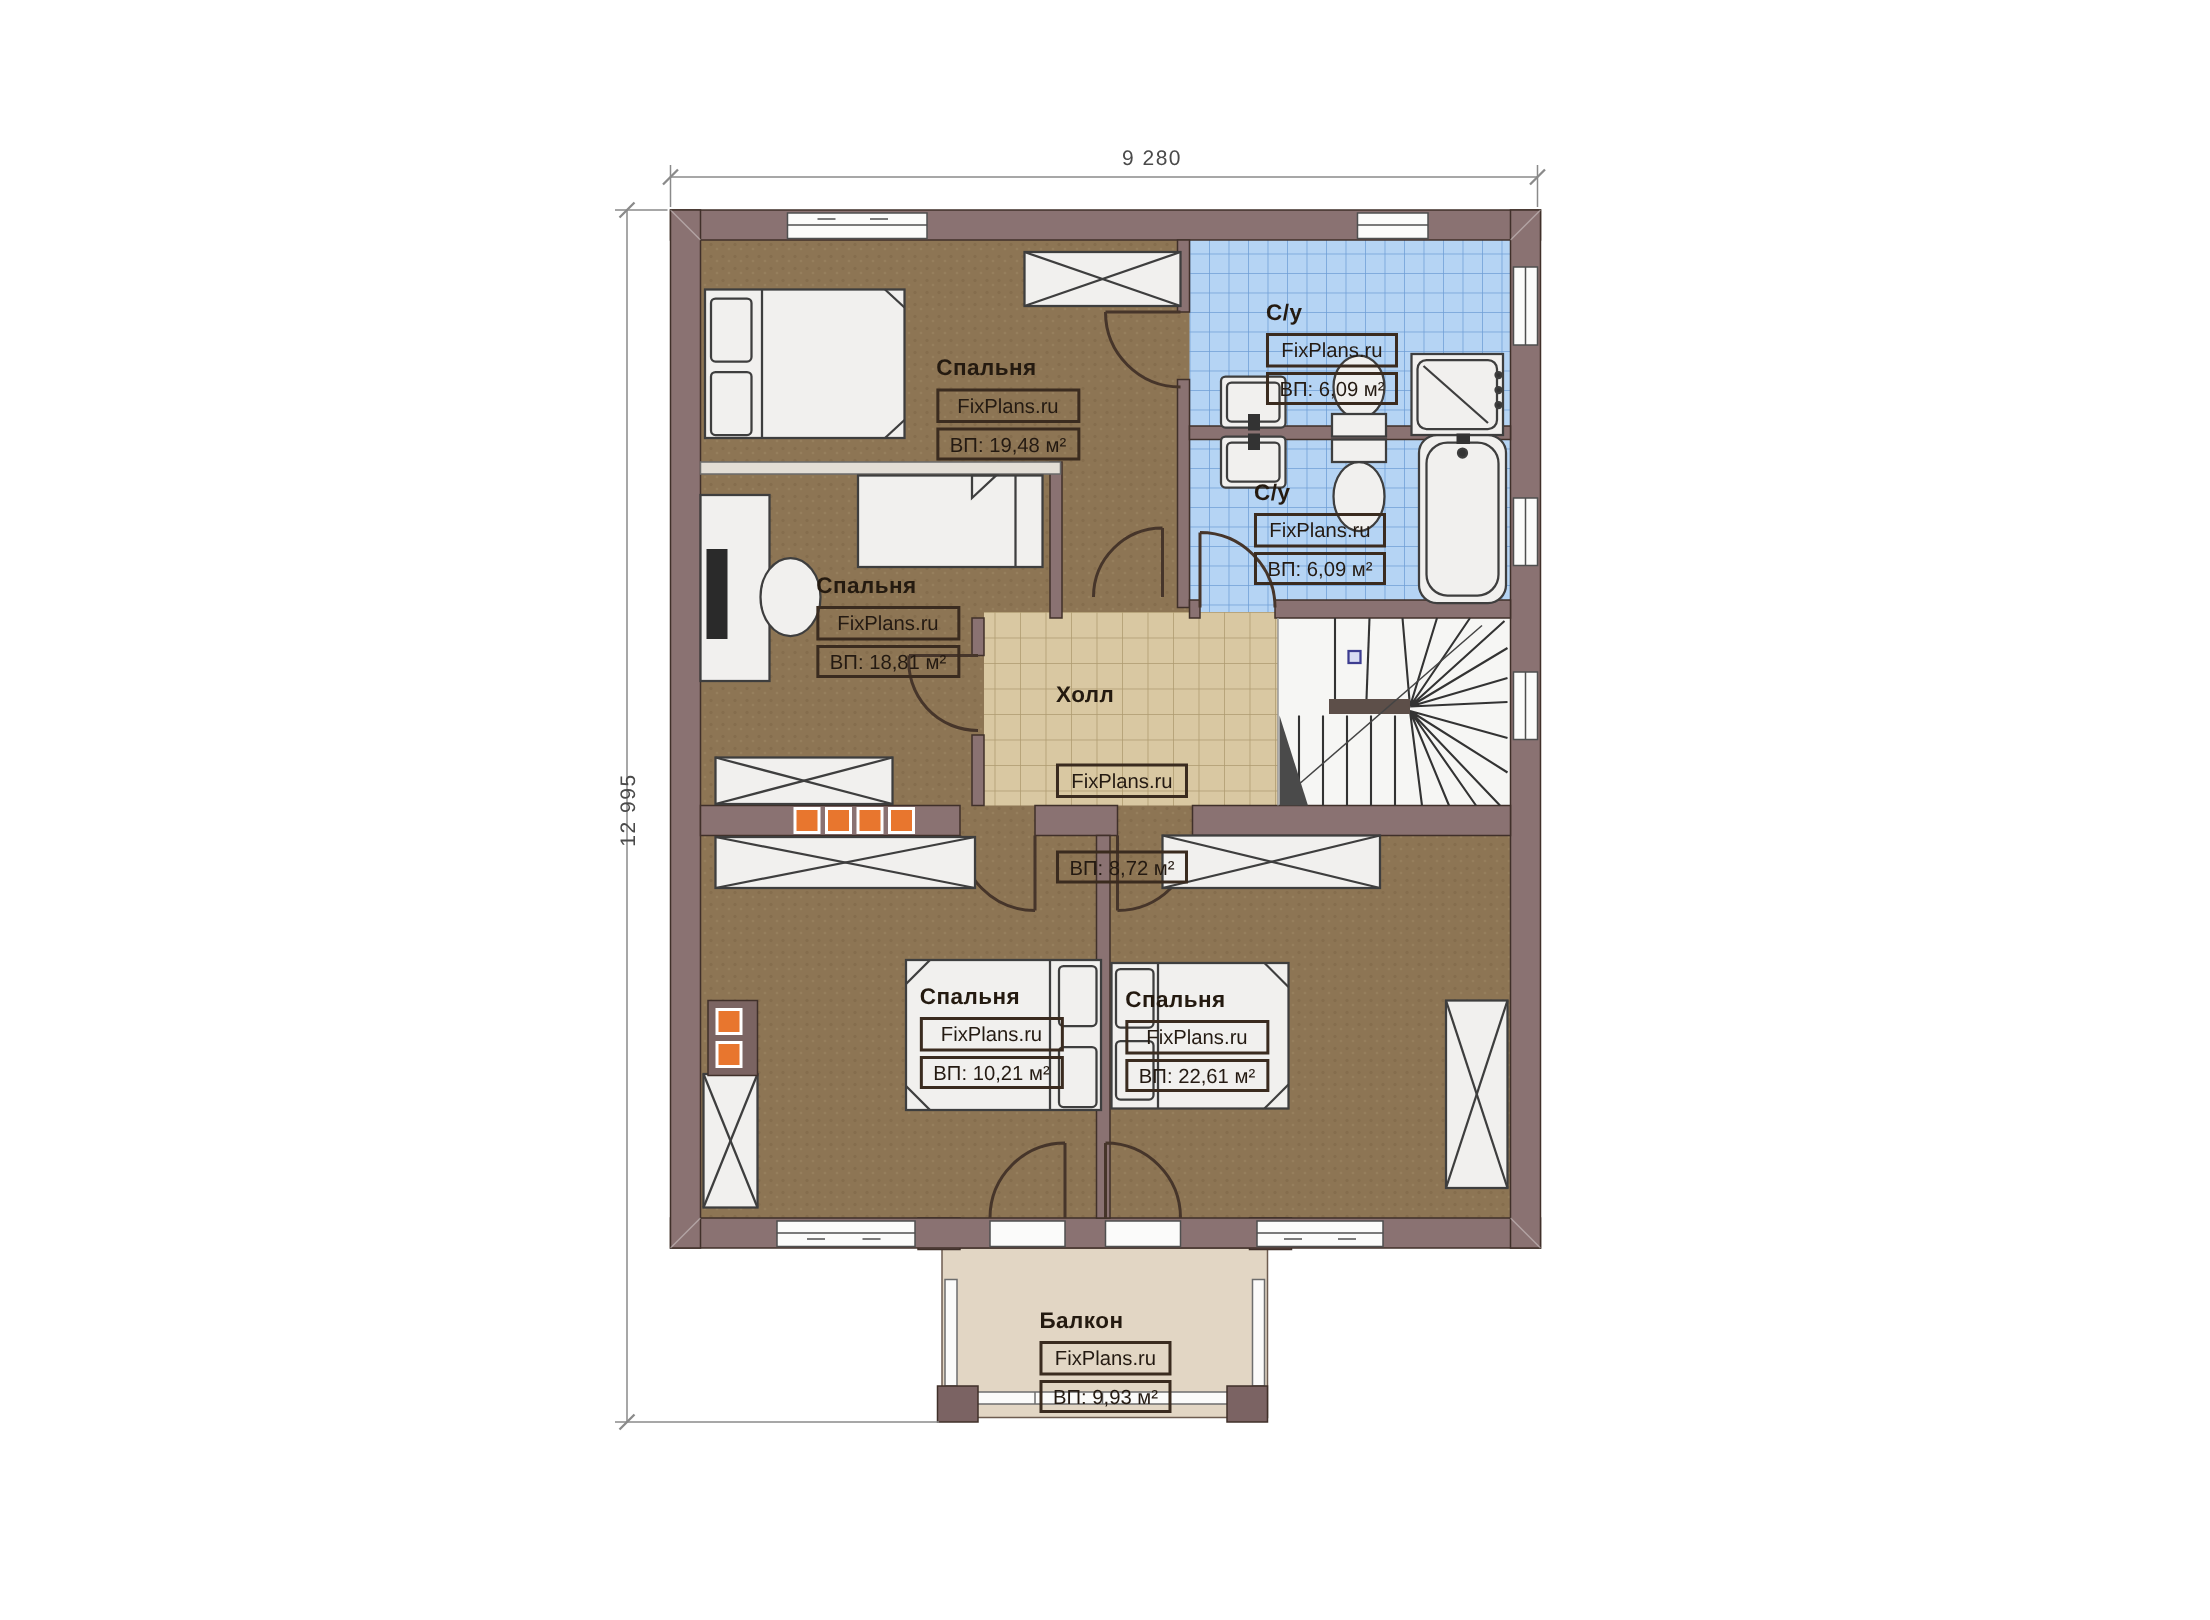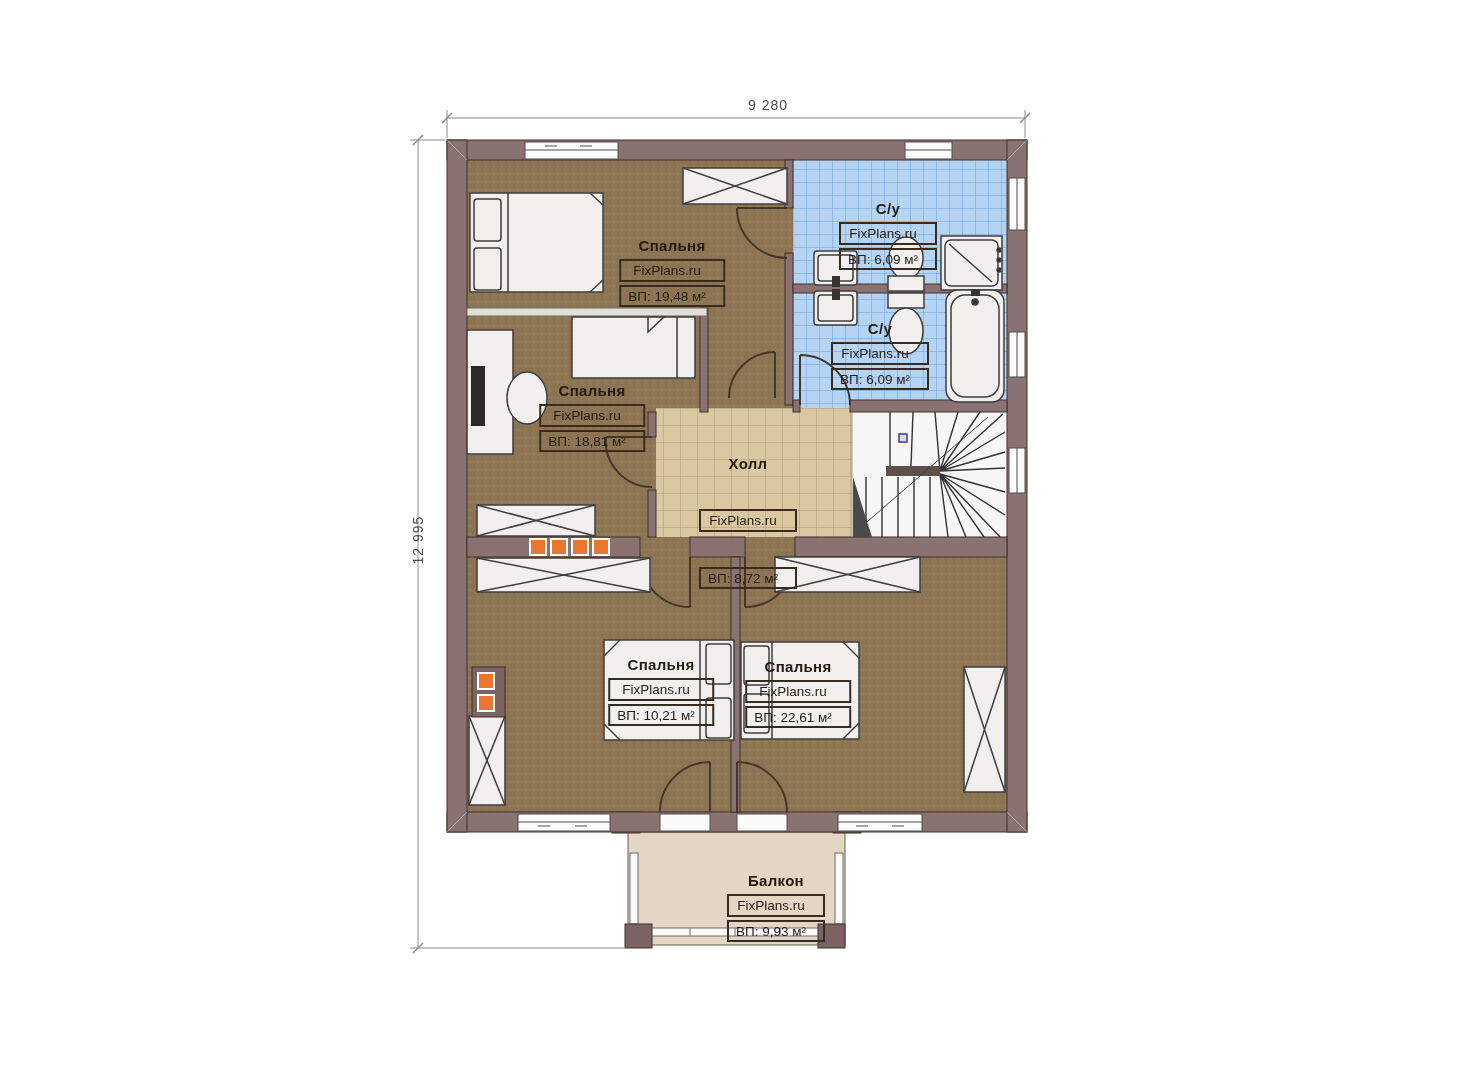--- a/index.html
+++ b/index.html
@@ -1,24 +1,24 @@
 <!DOCTYPE html>
 <html><head>
 <meta charset="utf-8">
 <style>
   html,body{margin:0;padding:0;background:#ffffff;}
   body{width:1473px;height:1080px;overflow:hidden;font-family:"Liberation Sans",sans-serif;}
   .stage{position:relative;width:1473px;height:1080px;background:#ffffff;}
   .stage svg{position:absolute;left:0;top:0;}
   .room-label{position:absolute;display:inline-flex;flex-direction:column;align-items:stretch;
     transform:translateX(-50%);z-index:5;}
-  .rl-name{font-weight:bold;font-size:15px;color:#241a10;text-align:center;letter-spacing:.3px;
+  .rl-name{font-weight:bold;font-size:15px;color:#241a10;text-align:left;letter-spacing:.3px;
     margin-bottom:2px;white-space:nowrap;}
   .rl-box{border:2px solid #3a2b1f;color:#241a12;font-size:13.5px;line-height:1.15;
-    padding:2px 17px 1px 7px;margin-top:3px;text-align:center;white-space:nowrap;background:transparent;}
+    padding:2px 7px 1px 7px;margin-top:3px;text-align:center;white-space:nowrap;background:transparent;}
   .dim{position:absolute;font-size:14px;color:#4a4a4a;z-index:4;letter-spacing:1px;}
   .dim-top{left:728px;top:97px;width:80px;text-align:center;}
   .dim-left{left:378px;top:532px;width:80px;text-align:center;transform:rotate(-90deg);}
 </style>
 </head>
 <body>
 
 <div class="stage">
 
 <svg width="1473" height="1080" viewBox="0 0 1473 1080">
@@ -328,21 +328,21 @@
     <div class="rl-box">FixPlans.ru</div>
     <div class="rl-box">ВП: 10,21 м²</div>
   </div>
 
   <div class="room-label" style="left:798px;top:658px;">
     <div class="rl-name">Спальня</div>
     <div class="rl-box">FixPlans.ru</div>
     <div class="rl-box">ВП: 22,61 м²</div>
   </div>
 
-  <div class="room-label" style="left:776px;top:872px;">
+  <div class="room-label" style="left:737px;top:872px;">
     <div class="rl-name">Балкон</div>
     <div class="rl-box">FixPlans.ru</div>
     <div class="rl-box">ВП: 9,93 м²</div>
   </div>
 
   <div class="dim dim-top">9 280</div>
   <div class="dim dim-left">12 995</div>
 
 </div>
 

